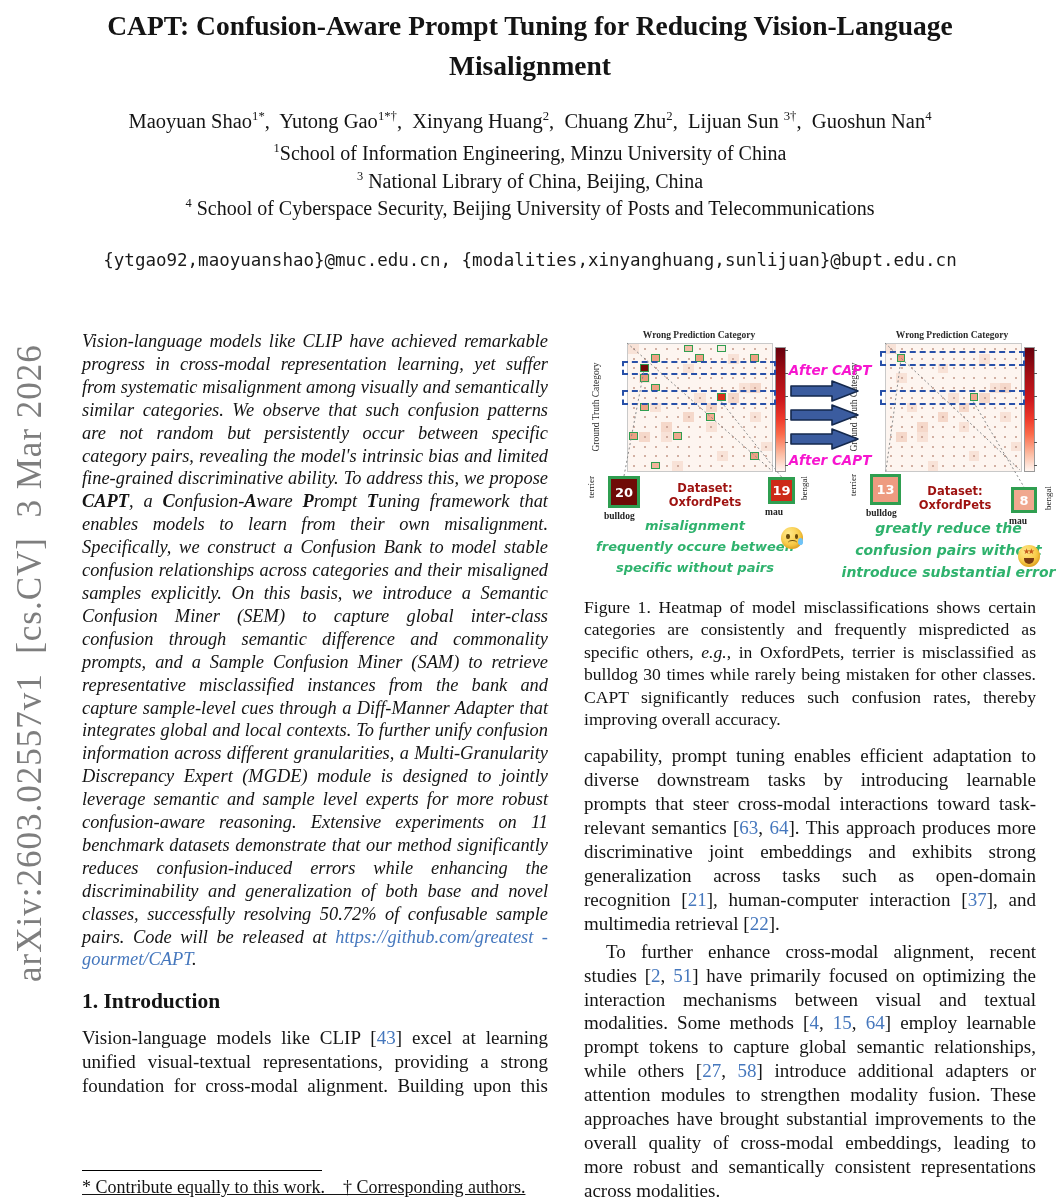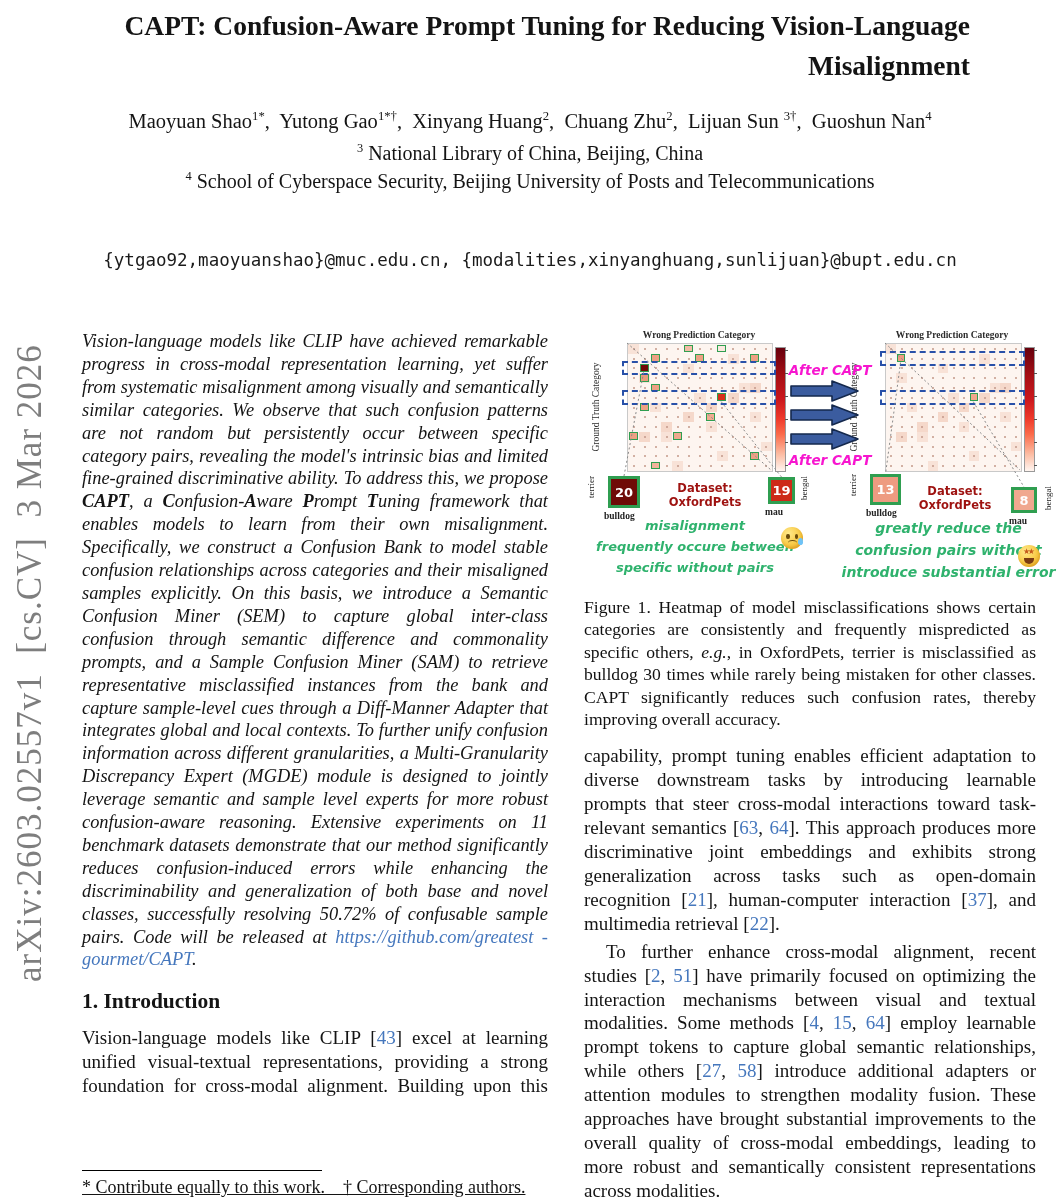--- a/index.html
+++ b/index.html
@@ -1,20 +1,20 @@
 <!DOCTYPE html>
 <html><head>
 <meta charset="utf-8">
 <style>
   html,body{margin:0;padding:0;background:#ffffff;}
   .page{position:relative;width:1060px;height:1200px;background:#fff;overflow:hidden;
         font-family:"Liberation Serif",serif;color:#141414;}
   .watermark{position:absolute;left:10px;top:982px;transform:rotate(-90deg);transform-origin:0 0;
         font-size:35px;color:#7e7e7e;white-space:pre;letter-spacing:1px;}
-  .title{position:absolute;left:90px;top:6px;width:880px;text-align:right;
+  .title{position:absolute;left:90px;top:6px;width:880px;text-align:center;
         font-size:27.5px;font-weight:bold;line-height:40px;}
   .authors{position:absolute;left:60px;top:110px;width:940px;text-align:center;font-size:20.5px;}
   .affils{position:absolute;left:60px;top:140px;width:940px;text-align:center;font-size:20px;line-height:27.5px;}
   .emails{position:absolute;left:60px;top:250px;width:940px;text-align:center;
         font-family:"DejaVu Sans Mono",monospace;font-size:17.5px;color:#1a1a1a;}
   sup{font-size:62%;vertical-align:super;line-height:0;}
   .col-left{position:absolute;left:82px;top:330px;width:466px;}
   .col-right{position:absolute;left:584px;top:330px;width:452px;}
   .abs-head{text-align:center;font-size:22px;font-weight:bold;margin:2px 0 16px 0;}
   .abs-text{font-style:italic;font-size:18.4px;line-height:22.9px;text-align:justify;}
@@ -64,20 +64,21 @@
         border-radius:0 0 10px 10px;}
 </style>
 </head>
 <body>
 
 <div class="page">
   <div class="watermark">arXiv:2603.02557v1&nbsp;&nbsp;[cs.CV]&nbsp;&nbsp;3 Mar 2026</div>
   <div class="title">CAPT: Confusion-Aware Prompt Tuning for Reducing Vision-Language Misalignment</div>
   <div class="authors">Maoyuan Shao<sup>1*</sup>,&nbsp; Yutong Gao<sup>1*†</sup>,&nbsp; Xinyang Huang<sup>2</sup>,&nbsp; Chuang Zhu<sup>2</sup>,&nbsp; Lijuan Sun <sup>3†</sup>,&nbsp; Guoshun Nan<sup>4</sup></div>
   <div class="affils">
+    <div><sup>1</sup>School of Information Engineering, Minzu University of China</div>
     <div><sup>3</sup> National Library of China, Beijing, China</div>
     <div><sup>4</sup> School of Cyberspace Security, Beijing University of Posts and Telecommunications</div>
   </div>
   <div class="emails">{ytgao92,maoyuanshao}@muc.edu.cn, {modalities,xinyanghuang,sunlijuan}@bupt.edu.cn</div>
 
   <div class="col-left">
     <div class="abs-text">Vision-language models like CLIP have achieved remarkable progress in cross-modal representation learning, yet suffer from systematic misalignment among visually and semantically similar categories. We observe that such confusion patterns are not random but persistently occur between specific category pairs, revealing the model's intrinsic bias and limited fine-grained discriminative ability. To address this, we propose <span class="b">CAPT</span>, a <span class="b">C</span>onfusion-<span class="b">A</span>ware <span class="b">P</span>rompt <span class="b">T</span>uning framework that enables models to learn from their own misalignment. Specifically, we construct a Confusion Bank to model stable confusion relationships across categories and their misaligned samples explicitly. On this basis, we introduce a Semantic Confusion Miner (SEM) to capture global inter-class confusion through semantic difference and commonality prompts, and a Sample Confusion Miner (SAM) to retrieve representative misclassified instances from the bank and capture sample-level cues through a Diff-Manner Adapter that integrates global and local contexts. To further unify confusion information across different granularities, a Multi-Granularity Discrepancy Expert (MGDE) module is designed to jointly leverage semantic and sample level experts for more robust confusion-aware reasoning. Extensive experiments on 11 benchmark datasets demonstrate that our method significantly reduces confusion-induced errors while enhancing the discriminability and generalization of both base and novel classes, successfully resolving 50.72% of confusable sample pairs. Code will be released at <span class="link">https://github.com/greatest -gourmet/CAPT</span>.</div>
     <div class="sec-head">1. Introduction</div>
     <div class="body-par cont">Vision-language models like CLIP [<span class="cite">43</span>] excel at learning unified visual-textual representations, providing a strong foundation for cross-modal alignment. Building upon this</div>
   </div>

